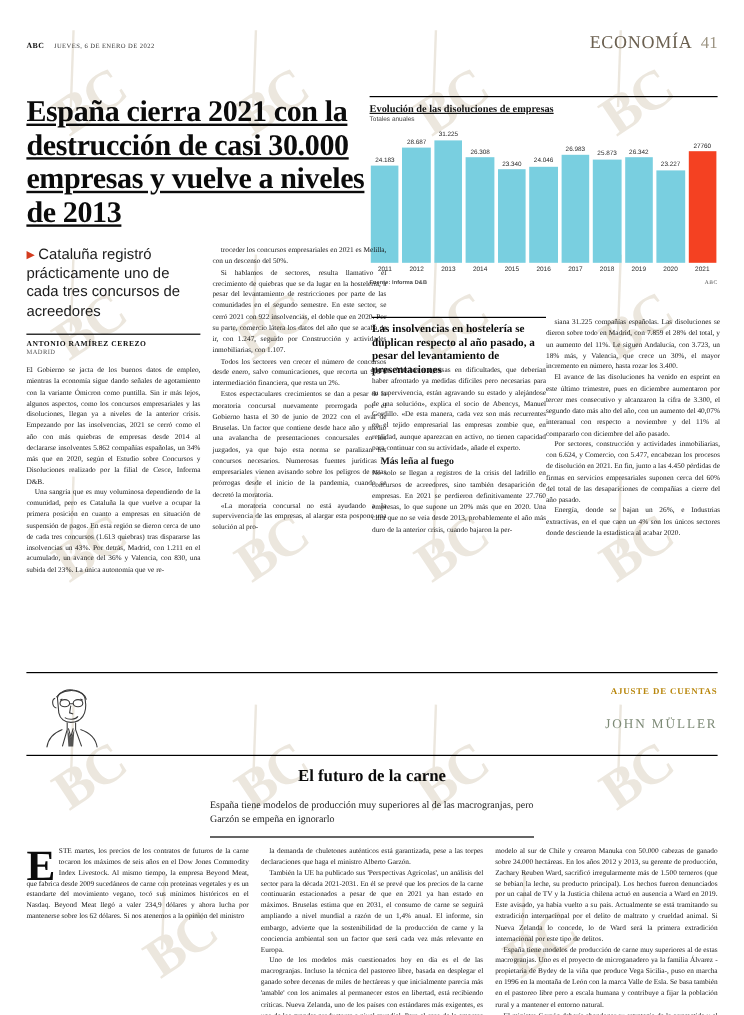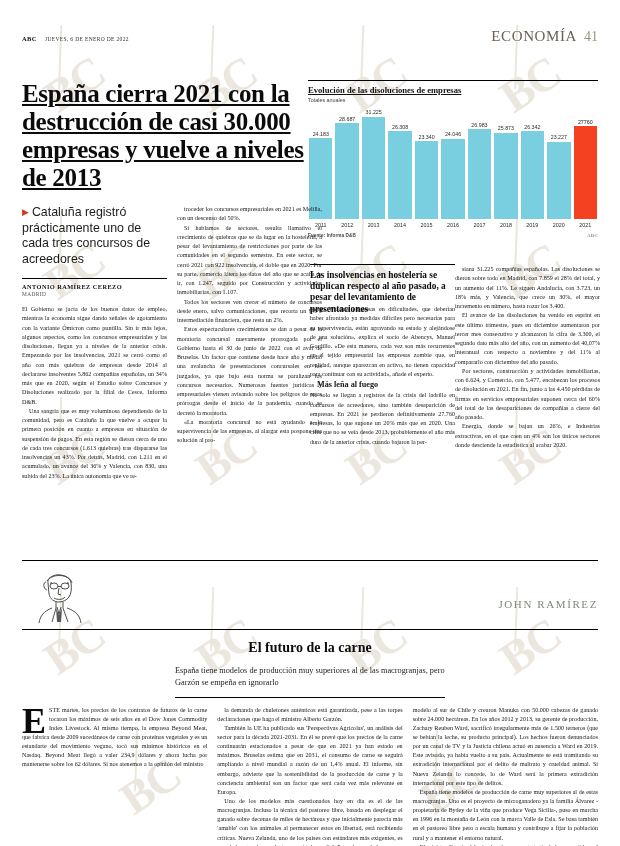--- a/index.html
+++ b/index.html
@@ -407,21 +407,22 @@
           <path d="M29 21 L28 27 L31 28"></path>
           <path d="M24 31 C27 33, 33 33, 35 30"></path>
           <path d="M26 35 L26 41 L22 55 M33 35 L33 41 L38 55"></path>
           <path d="M22 41 C14 44, 10 49, 9 56 M37 41 C46 44, 50 49, 51 56"></path>
           <path d="M27 40 L29 47 L31 40"></path>
         </g>
         <g fill="#3a3a3a">
           <path d="M26 41 L29 48 L32 41 L31 55 L27 55 Z" opacity=".85"></path>
         </g>
       </svg>
-      <div class="op-author">JOHN RAMÍREZ</div>
+      <div class="op-label">AJUSTE DE CUENTAS</div>
+      <div class="op-author">JOHN MÜLLER</div>
     </div>
     <div class="op-title">El futuro de la carne</div>
     <div class="op-stand">España tiene modelos de producción muy superiores al de las macrogranjas, pero Garzón se empeña en ignorarlo</div>
     <div class="op-cols">
       <div class="op-col" id="o1">
           <p class="first"><span class="drop">E</span>STE martes, los precios de los contratos de futuros de la carne tocaron los máximos de seis años en el Dow Jones Commodity Index Livestock. Al mismo tiempo, la empresa Beyond Meat, que fabrica desde 2009 sucedáneos de carne con proteínas vegetales y es un estandarte del movimiento vegano, tocó sus mínimos históricos en el Nasdaq. Beyond Meat llegó a valer 234,9 dólares y ahora lucha por mantenerse sobre los 62 dólares. Si nos atenemos a la opinión del ministro</p>
         </div>
       <div class="op-col" id="o2">
           <p>la demanda de chuletones auténticos está garantizada, pese a las torpes declaraciones que haga el ministro Alberto Garzón.</p>
           <p>También la UE ha publicado sus 'Perspectivas Agrícolas', un análisis del sector para la década 2021-2031. En él se prevé que los precios de la carne continuarán estacionados a pesar de que en 2021 ya han estado en máximos. Bruselas estima que en 2031, el consumo de carne se seguirá ampliando a nivel mundial a razón de un 1,4% anual. El informe, sin embargo, advierte que la sostenibilidad de la producción de carne y la conciencia ambiental son un factor que será cada vez más relevante en Europa.</p>

